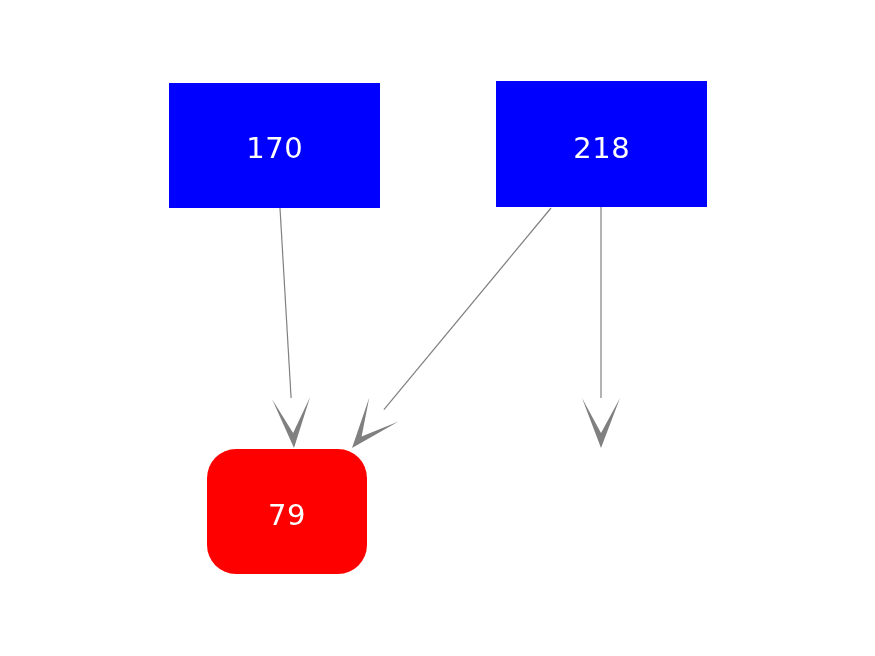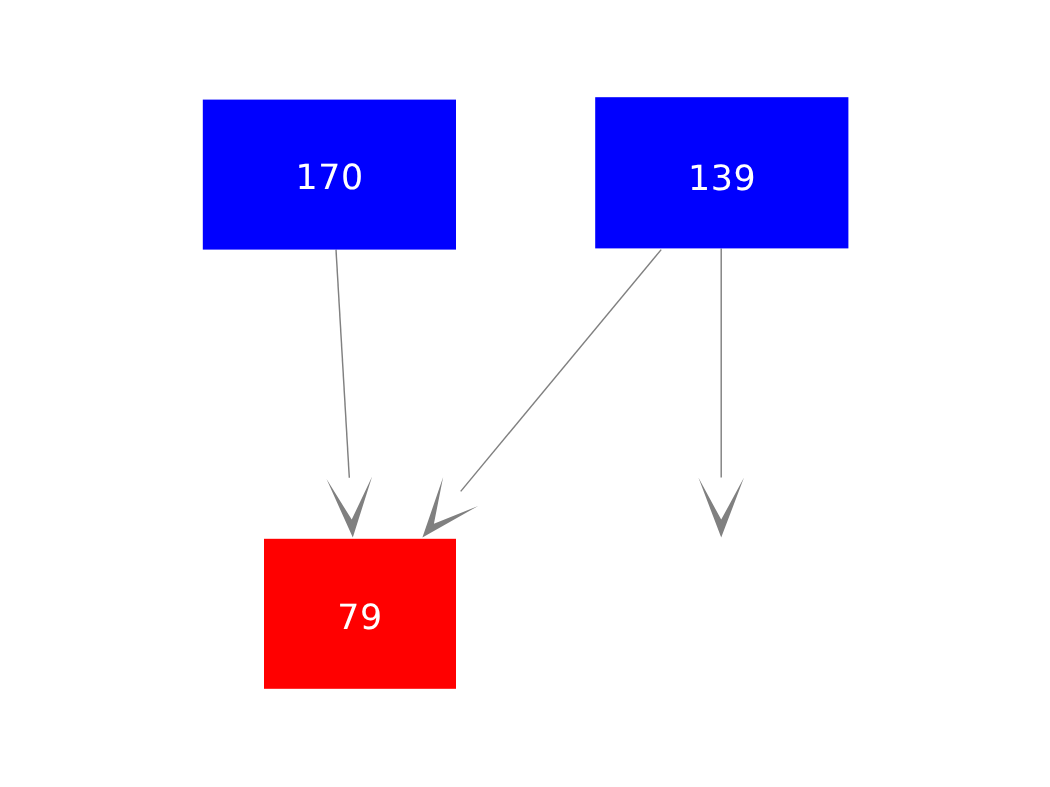--- a/index.html
+++ b/index.html
@@ -63,21 +63,21 @@
         <line x1="601" y1="207" x2="601" y2="398" stroke="#808080" stroke-width="1.2"></line>
         <polygon points="601.0,448.0 582.0,398.0 601.0,433.0 620.0,398.0" fill="#808080"></polygon>
       </g>
   </svg>
 
   <div class="node" style="left: 169px; top: 83px; width: 211px; height: 125px; background: rgb(0, 0, 255);">
     <span class="node-label" style="color: rgb(255, 255, 255); transform: translateY(2.5px); margin-left: 0.5px;">170</span>
   </div>
 
   <div class="node" style="left: 496px; top: 81px; width: 211px; height: 126px; background: rgb(0, 0, 255);">
-    <span class="node-label" style="color: rgb(255, 255, 255); transform: translateY(4px); margin-left: 0.5px;">139</span>
+    <span class="node-label" style="color: rgb(255, 255, 255); transform: translateY(4px); margin-left: 0.5px;">218</span>
   </div>
 
-  <div class="node" style="left: 220px; top: 449px; width: 160px; height: 125px; background: rgb(255, 0, 0);">
+  <div class="node" style="left: 207px; top: 449px; width: 160px; height: 125px; background: rgb(255, 0, 0); border-radius: 29px;">
     <span class="node-label" style="color: rgb(255, 255, 255); transform: translateY(3.5px); margin-left: 0px;">79</span>
   </div>
 
 
 </div>
 
 </body></html>

